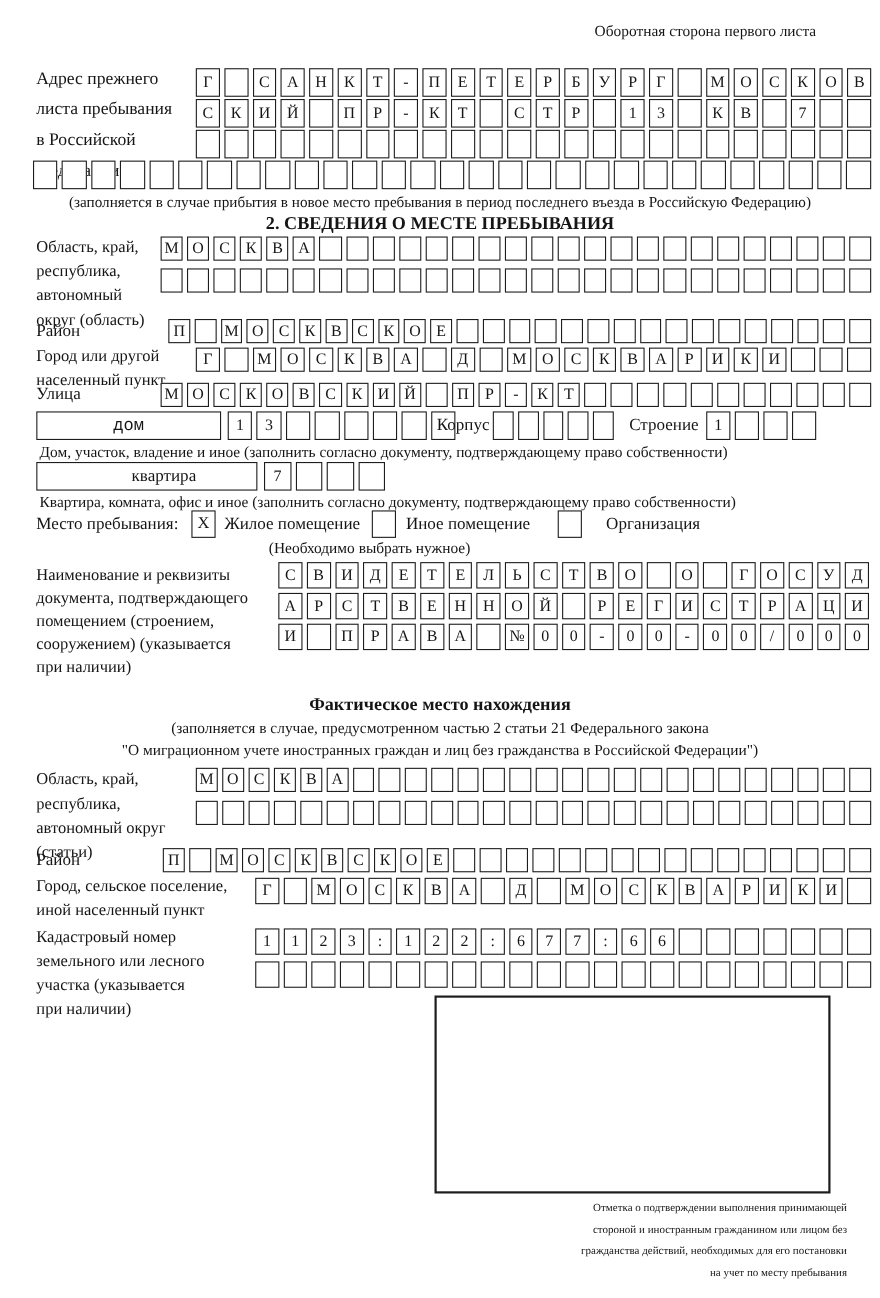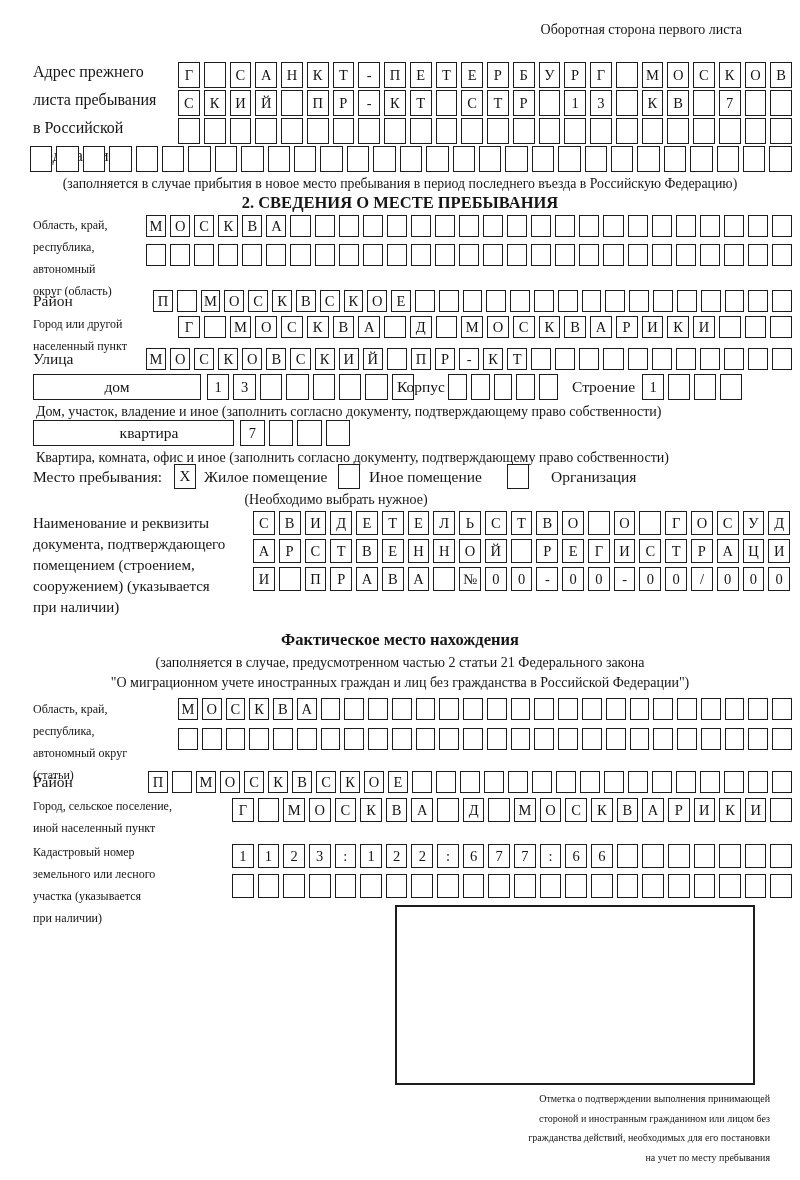--- a/index.html
+++ b/index.html
@@ -2,21 +2,21 @@
 <html><head>
 <meta charset="utf-8">
 <style>
   html,body { margin:0; padding:0; background:#e8e8e8; }
   .page {
     position:relative; width:800px; height:1180px; margin:0 auto;
     background:#ffffff; color:#151515;
     font-family:"Liberation Serif", "DejaVu Serif", serif;
     overflow:hidden;
   }
-  .lbl { position:absolute; font-size:12px; line-height:27px; white-space:nowrap; }
+  .lbl { position:absolute; font-size:15px; line-height:27px; white-space:nowrap; }
   .lbl.lh22 { line-height:22px; }
   .lbl.lh21 { line-height:21px; font-size:15px; }
   .lbl.lh28 { line-height:28px; font-size:16px; }
   .caption { position:absolute; left:0; width:100%; text-align:center; font-size:13.8px; white-space:nowrap; }
   .caption.sm { font-size:14px; }
   .title { position:absolute; left:0; width:100%; text-align:center; font-weight:bold; font-size:16.5px; white-space:nowrap; }
   .cells { position:absolute; display:flex; gap:4px; height:22px; }
   .cells.h26 { height:26px; }
   .cells.h24 { height:24px; }
   .cell {
@@ -317,21 +317,21 @@
       <div class="cell"></div>
       <div class="cell"></div>
       <div class="cell"></div>
       <div class="cell"></div>
       <div class="cell"></div>
       <div class="cell"></div>
       <div class="cell"></div>
       <div class="cell"></div>
     </div>
 
-  <div class="typebox" style="left:33px; top:374px; width:168px;">
+  <div class="typebox" style="left:33px; top:374px; width:168px;font-family:Liberation Mono, monospace;">
     <span>дом</span>
   </div>
   <div class="cells h26" style="left:207px; top:374px; width:207px;">
       <div class="cell">1</div>
       <div class="cell">3</div>
       <div class="cell"></div>
       <div class="cell"></div>
       <div class="cell"></div>
       <div class="cell"></div>
       <div class="cell"></div>

